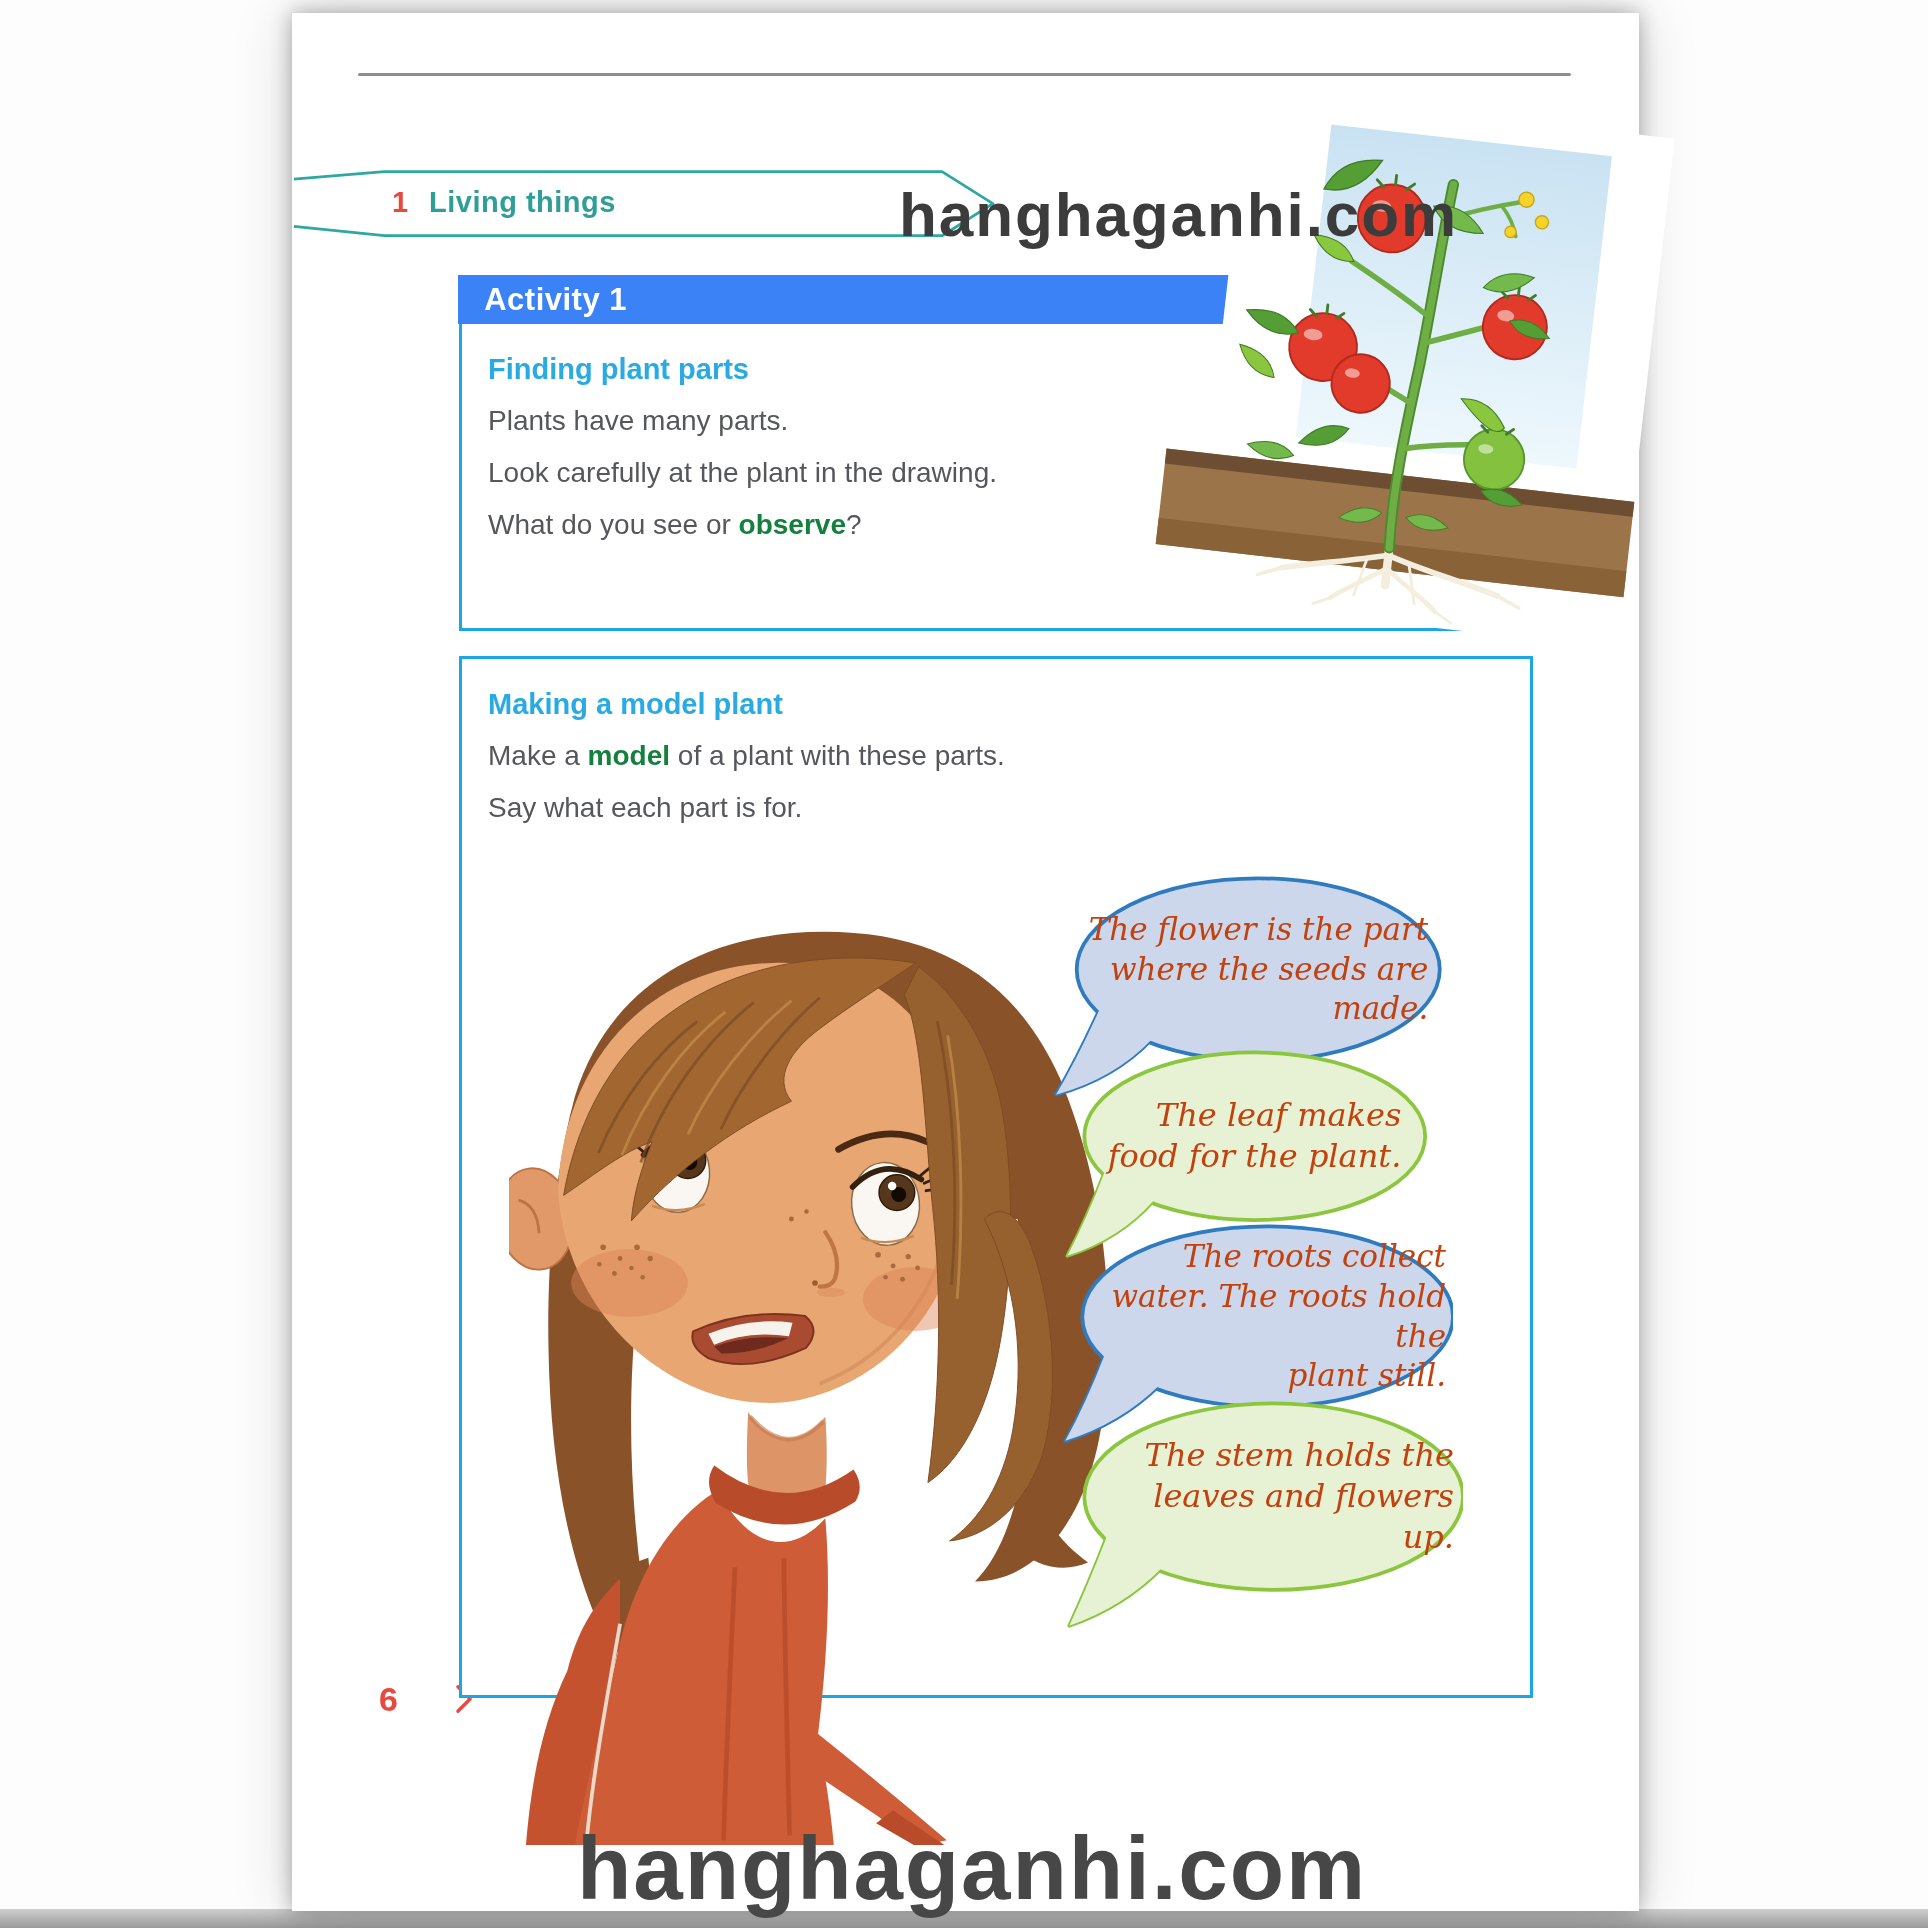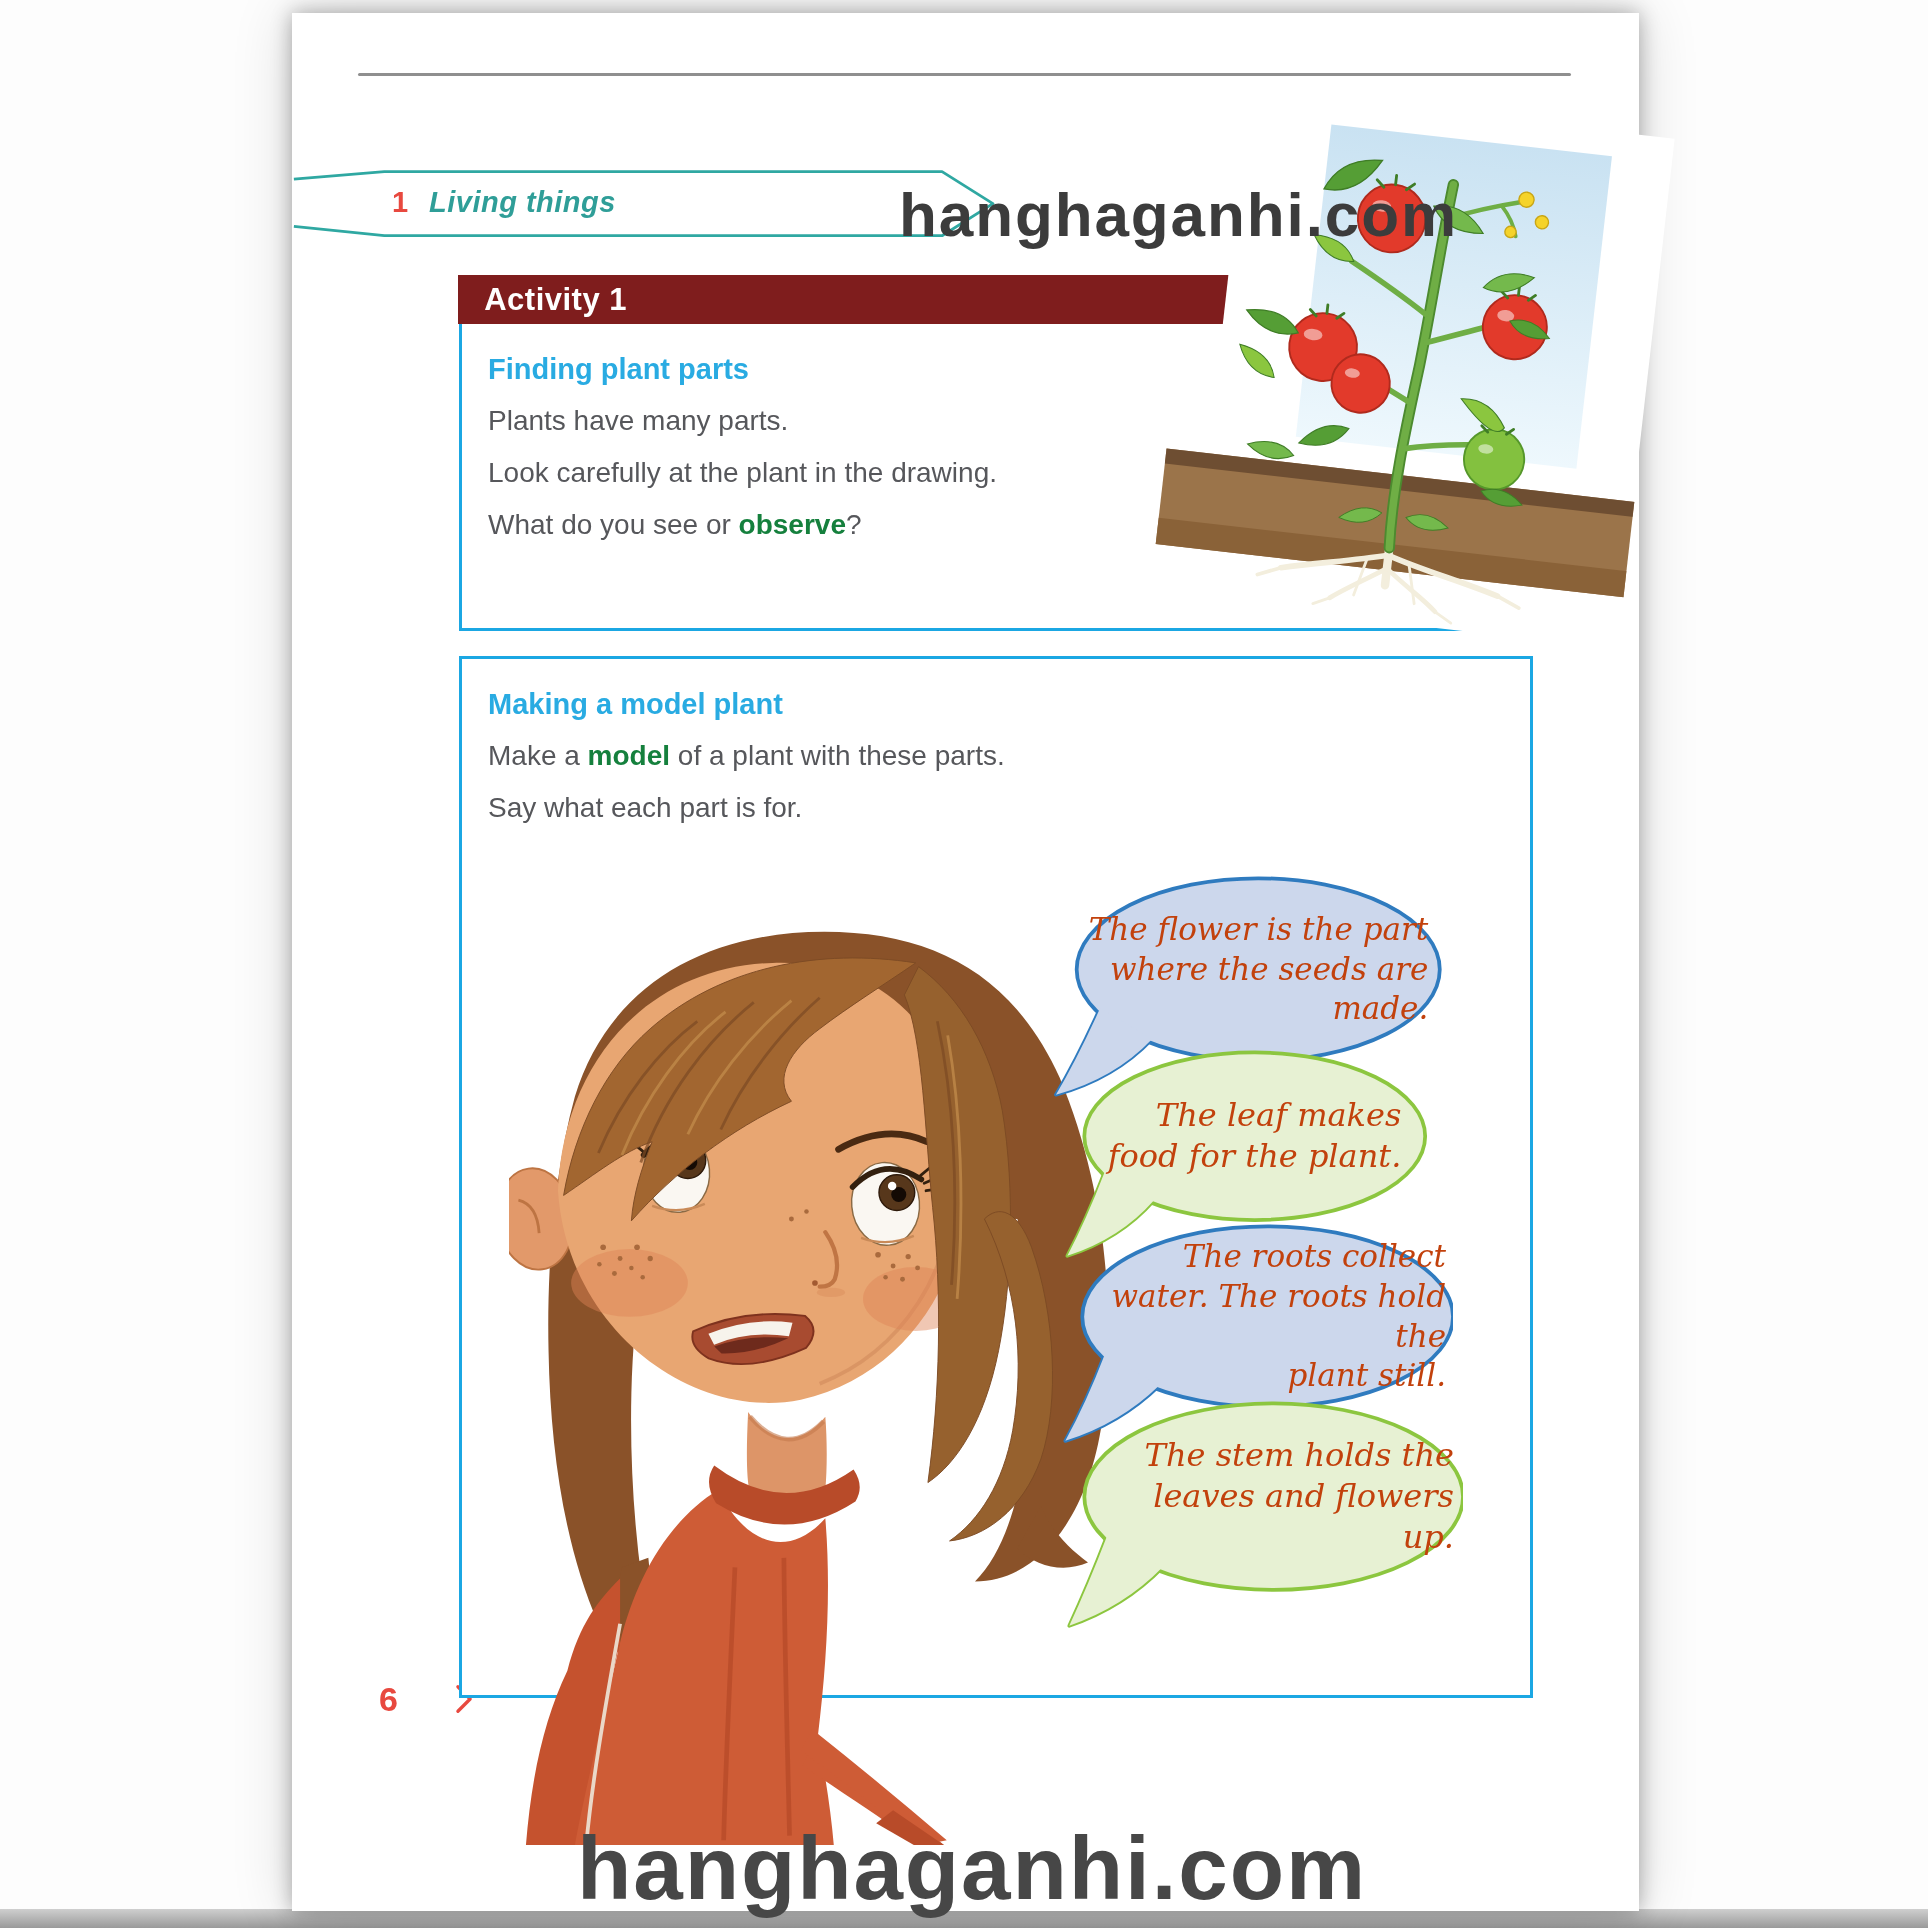--- a/index.html
+++ b/index.html
@@ -7,30 +7,30 @@
          font-family:"Liberation Sans",sans-serif;}
   .scan-edge{position:absolute;left:0;bottom:0;width:1928px;height:19px;
              background:linear-gradient(#cfcfcf,#9a9a9a);}
   .page{position:absolute;left:292px;top:13px;width:1347px;height:1898px;background:#ffffff;
         box-shadow:0 0 19px rgba(0,0,0,.30),0 0 56px rgba(0,0,0,.16);}
   
   .top-rule{position:absolute;left:66px;top:60px;width:1213px;height:2.8px;background:#8f8f8f;border-radius:1.9px;}
   
   .banner-svg{position:absolute;left:0;top:151px;}
   .unit-number{position:absolute;left:100px;top:173px;font-size:29px;font-weight:700;color:#e8493f;}
-  .unit-title{position:absolute;left:137px;top:173px;font-size:29px;font-weight:600;color:#2f9e98;letter-spacing:0.5px;font-style:italic;}
+  .unit-title{position:absolute;left:137px;top:173px;font-size:29px;font-weight:600;color:#2f9e98;letter-spacing:0.5px;}
   
   .wm{position:absolute;color:#3c3c3c;font-weight:700;letter-spacing:1.9px;z-index:9;white-space:nowrap;}
   .wm-top{left:607px;top:166px;font-size:62px;}
   .wm-bottom{left:680px;top:1804px;font-size:89px;color:#474747;transform:translateX(-50%);}
   
   .box{position:absolute;left:167px;width:1074px;box-sizing:border-box;border:3.8px solid #1ba7e3;background:#fff;z-index:1;}
   .box-a1{top:263px;height:355px;}
   .box-a2{top:643px;height:1042px;}
-  .box-header{height:49px;margin:-3.8px -3.8px 0 -3.8px;background:#7f1d1d;display:flex;align-items:center;
+  .box-header{height:49px;margin:-3.8px -3.8px 0 -3.8px;background:#3b82f6;display:flex;align-items:center;
               padding-left:26px;color:#ffffff;font-size:31px;font-weight:700;letter-spacing:0.5px;}
   .box-body{padding:19px 0 0 26px;font-size:28px;color:#56575b;}
   .box-body .bline{line-height:52px;white-space:nowrap;}
   .box-title{font-size:29px;font-weight:700;color:#29abe2;line-height:52px;}
   .kw{color:#15803d;font-weight:700;}
   
   .tomato-card{position:absolute;left:927px;top:100px;width:428px;height:513px;background:#ffffff;
                transform:rotate(6.5deg);z-index:2;}
   .tomato-card svg{position:absolute;left:-56px;top:0;}
   

